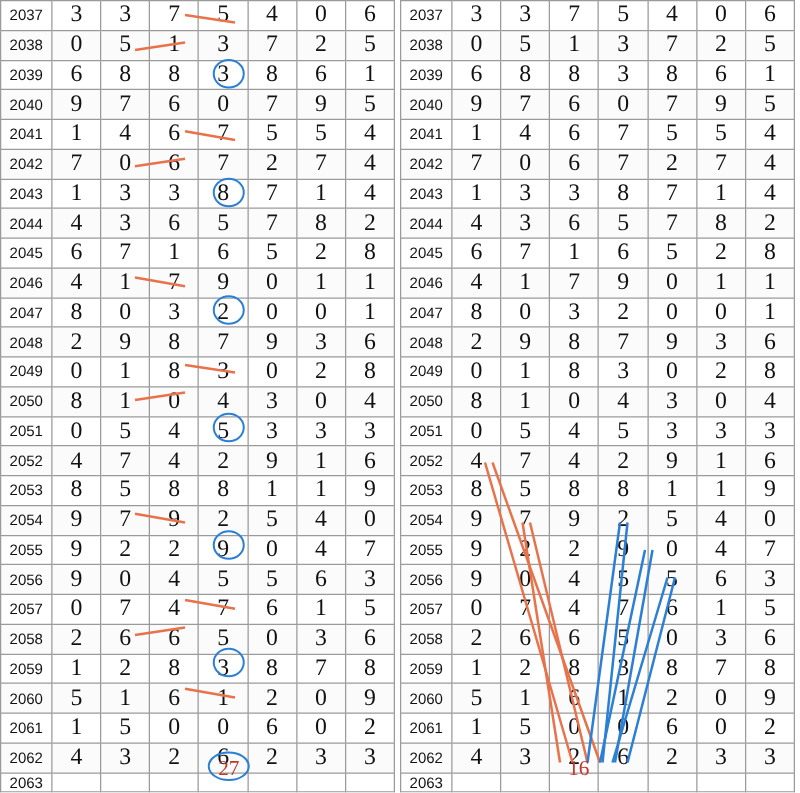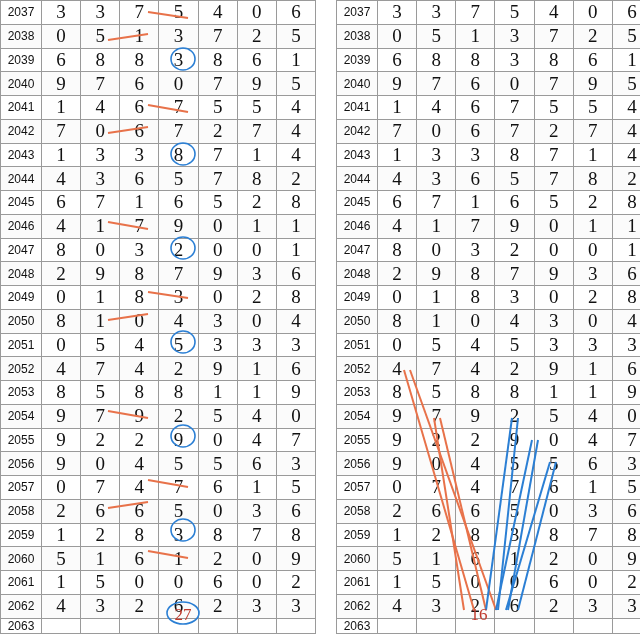--- a/index.html
+++ b/index.html
@@ -1,17 +1,17 @@
 <!DOCTYPE html>
 <html><head>
 <meta charset="utf-8">
 <style>
   html,body{margin:0;padding:0;background:#ffffff;}
   body{width:640px;height:634px;font-family:"Liberation Serif",serif;}
-  .wrap{position:relative;width:640px;height:634px;overflow:hidden;display:flex;gap:20px;}
+  .wrap{position:relative;width:640px;height:634px;overflow:hidden;display:flex;gap:4px;}
   .panel{position:relative;width:316px;height:634px;}
   table.grid{border-collapse:collapse;width:316px;height:634px;table-layout:fixed;}
   table.grid td{border:1px solid #9a9a9a;text-align:center;vertical-align:middle;font-size:19px;color:#111;padding:0;}
   table.grid td.idx{font-size:12px;color:#111;width:40px;font-family:"Liberation Sans",sans-serif;}
   .row-e td{background:#fbfbfb;}
   svg.overlay{position:absolute;left:0;top:0;width:316px;height:634px;pointer-events:none;}
   .circle{fill:none;stroke:#2b7fd4;stroke-width:1.6;}
   .oline{stroke:#e8724a;stroke-width:2;fill:none;}
   .bline{stroke:#2b7fd4;stroke-width:2;fill:none;}
   .sum{fill:#c0392b;font-size:17px;font-family:"Liberation Serif",serif;text-anchor:middle;}

